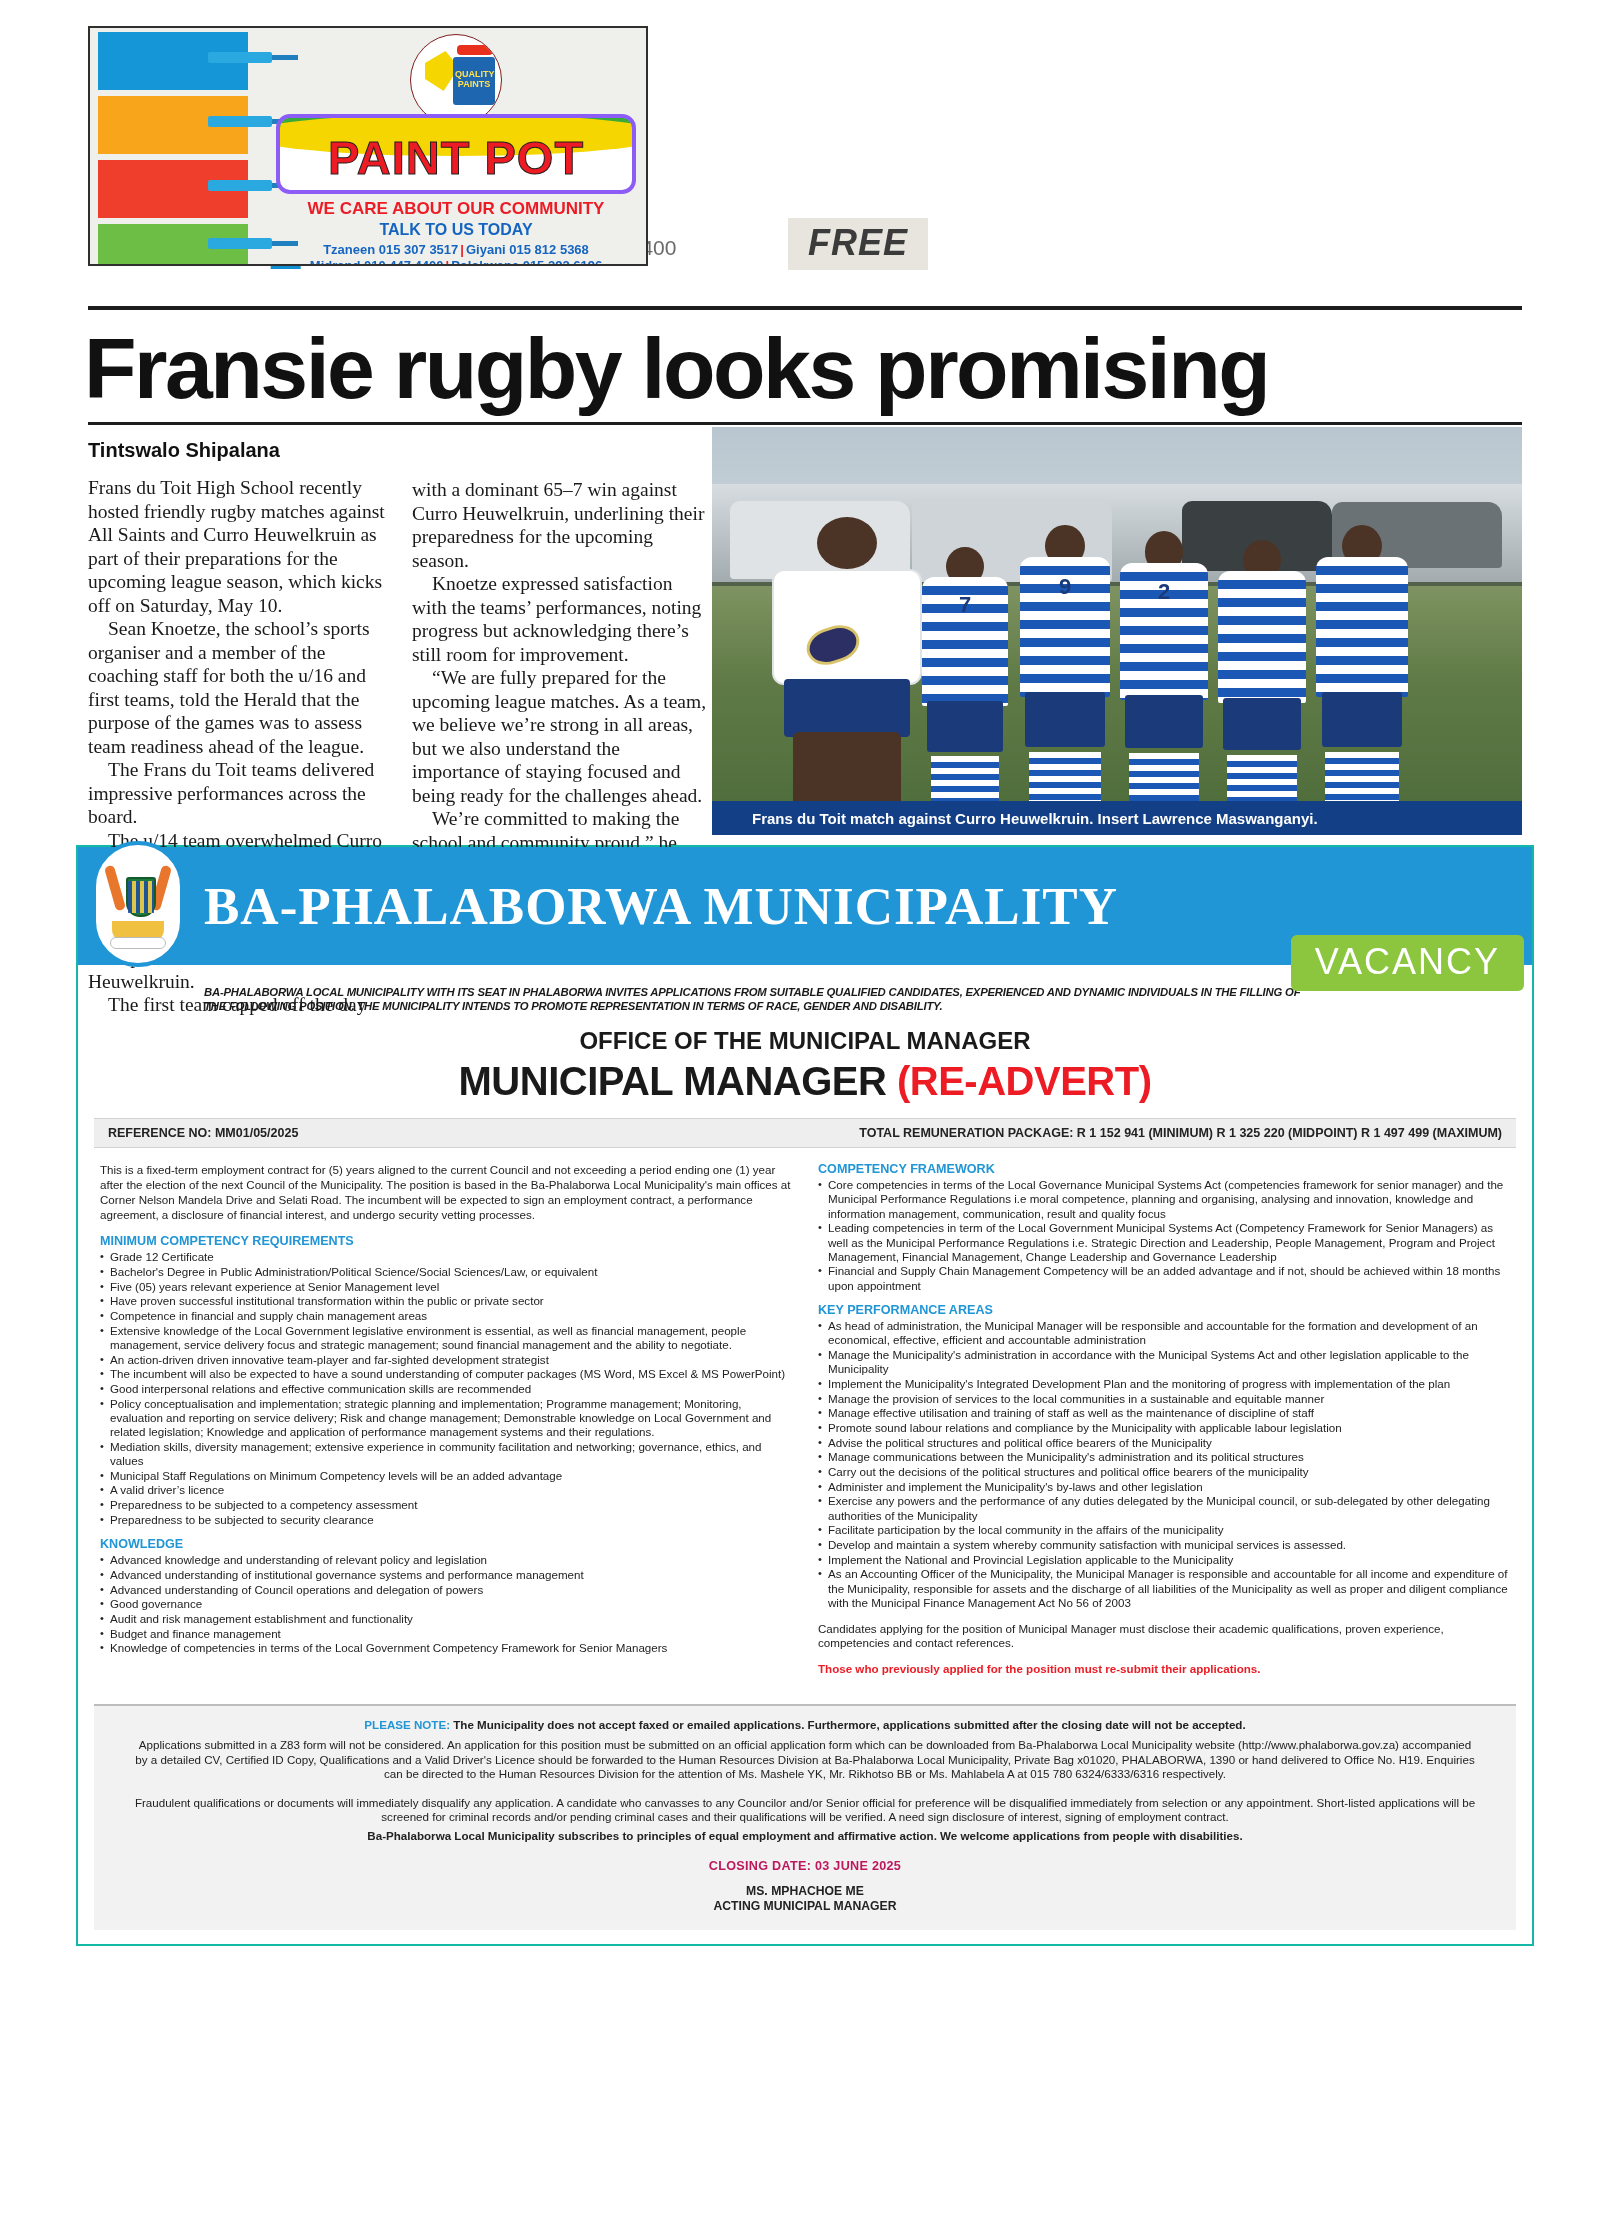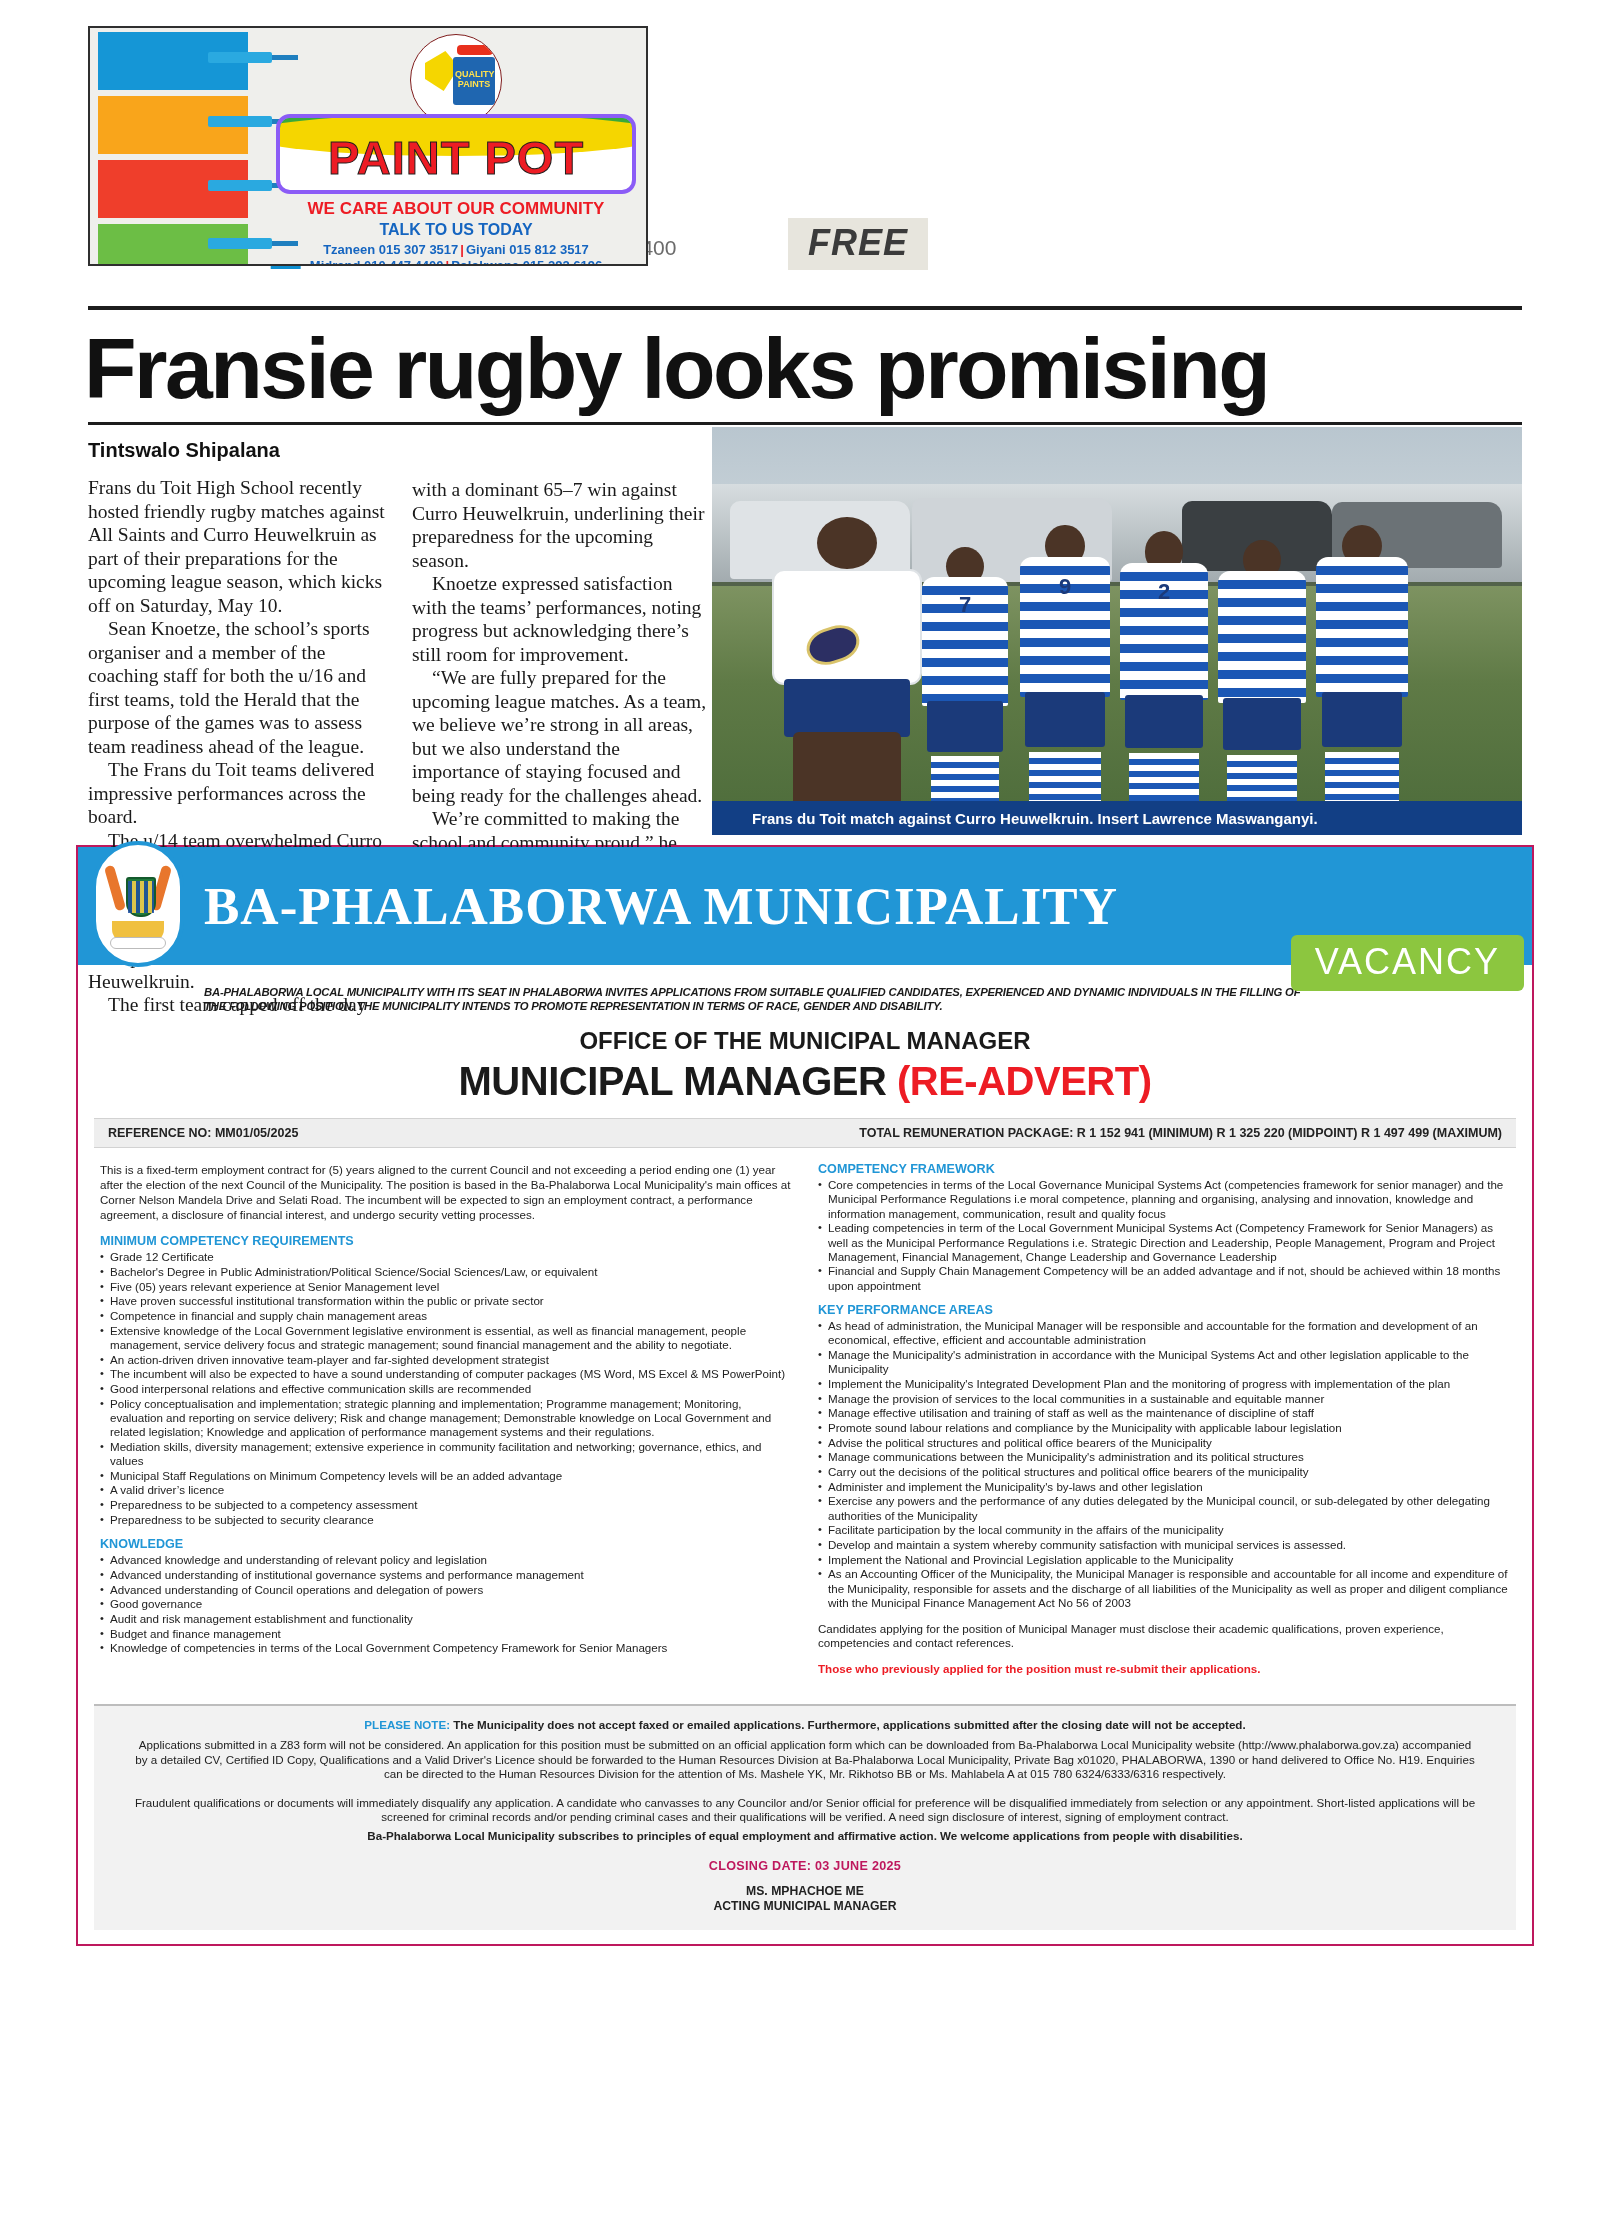--- a/index.html
+++ b/index.html
@@ -135,21 +135,21 @@
   .runner .shorts { position:absolute; left:8%; top:56%; width:84%; height:20%; background:#1b3a7a; border-radius:4px; }
   .runner .legs { position:absolute; left:14%; top:74%; width:72%; height:26%; background:#4b3426; border-radius:6px; }
   .ball { position:absolute; left:94px; top:200px; width:54px; height:36px; background:#2c2f63; border-radius:50%/60%; border:3px solid #d9c36a; transform:rotate(-18deg); }
   .photo-caption {
     position:absolute; left:0; right:0; bottom:0; height:34px;
     background:#123f85; color:#ffffff; font-size:15px; font-weight:700;
     display:flex; align-items:center; padding-left:40px;
   }
 
   
-  .vac-outer { margin:16px 76px 0 76px; border:2px solid #be185d; background:#fff; }
+  .vac-outer { margin:16px 76px 0 76px; border:2px solid #14b8a6; background:#fff; }
   .vac-head { position:relative; height:118px; background:#2196d6; display:flex; align-items:center; }
   .crest {
     position:absolute; left:14px; top:-6px; width:92px; height:126px;
     background:#ffffff; border:4px solid #2196d6; border-radius:46px;
     overflow:hidden;
   }
   .crest-in { position:absolute; left:6px; top:10px; right:6px; bottom:10px; }
   .crest-fig { position:absolute; width:10px; height:46px; background:#e8762c; border-radius:5px; }
   .cf1 { left:8px; top:10px; transform:rotate(-16deg); }
   .cf2 { right:8px; top:10px; transform:rotate(16deg); }
@@ -242,21 +242,21 @@
           <div class="pp-arcs">
             <div class="pp-arc arc-b"></div>
             <div class="pp-arc arc-g"></div>
             <div class="pp-arc arc-y"></div>
           </div>
           <div class="pp-name">PAINT POT</div>
         </div>
         <div class="pp-care">WE CARE ABOUT OUR COMMUNITY</div>
         <div class="pp-talk">TALK TO US TODAY</div>
         <div class="pp-phones">
-          <div><span>Tzaneen 015 307 3517</span><span class="bar">|</span><span>Giyani 015 812 3517</span></div>
+          <div><span>Tzaneen 015 307 3517</span><span class="bar">|</span><span>Giyani 015 812 5368</span></div>
           <div><span>Midrand 010 447 4400</span><span class="bar">|</span><span>Polokwane 015 292 6196</span></div>
 
         </div>
       </div>
     </div>
   </div>
 
   <div class="mast-rule"></div>
 
   <div class="headline">Fransie rugby looks promising</div>

